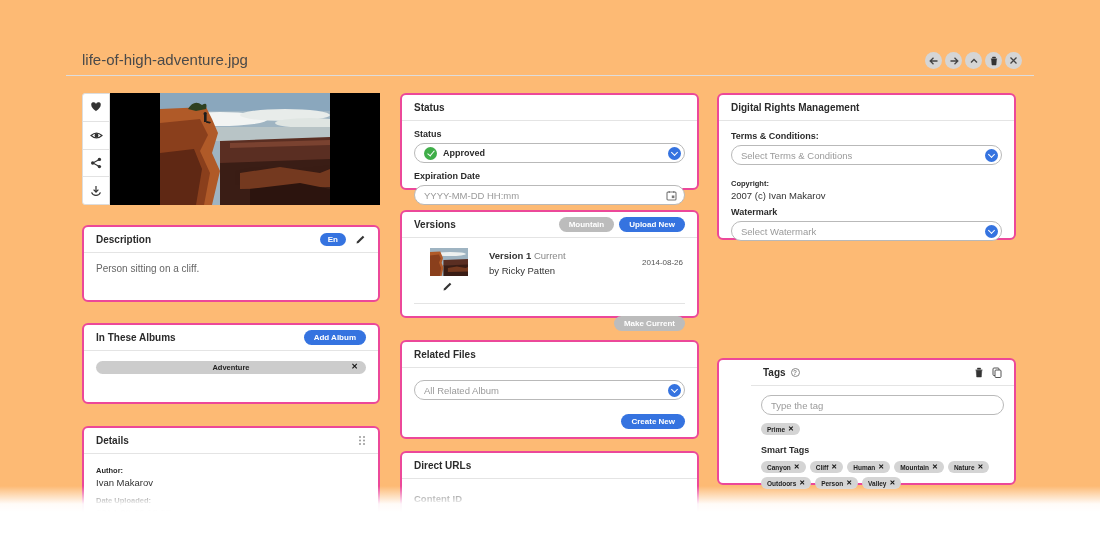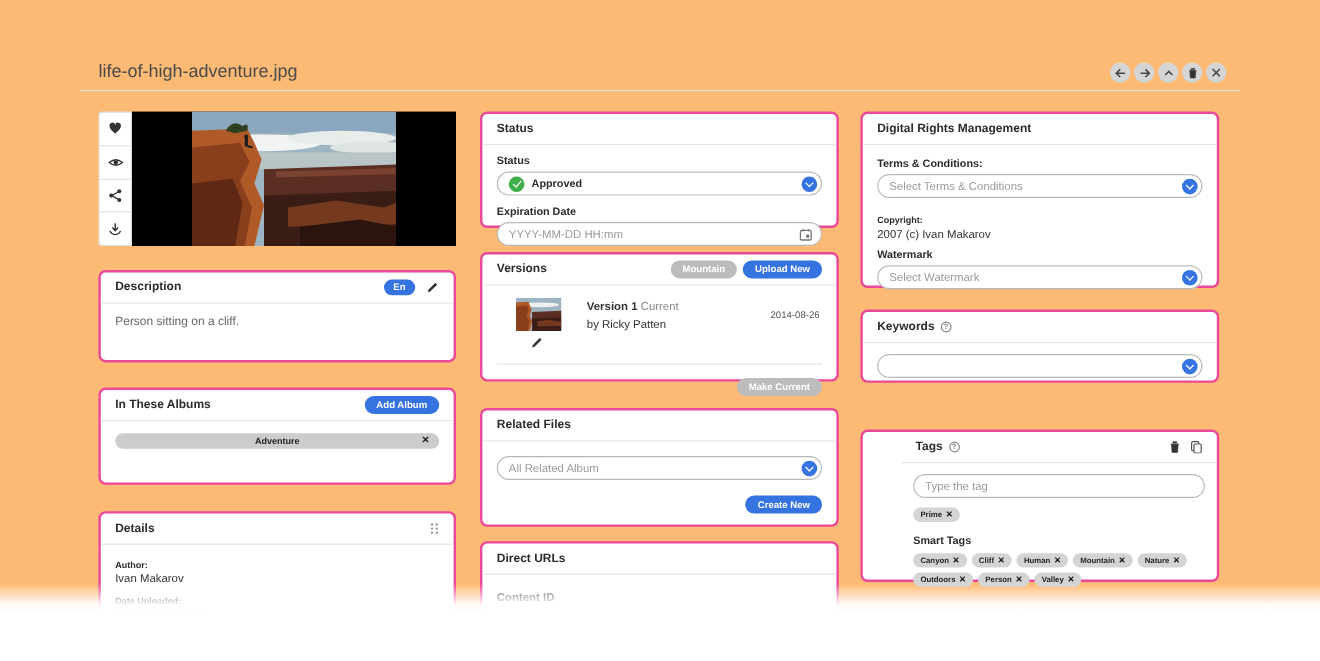--- a/index.html
+++ b/index.html
@@ -324,34 +324,20 @@
       <div class="flab">Watermark</div>
       <div class="sel">
         <span class="ptxt">Select Watermark</span>
         <span class="chevbtn">
             <span class="chev"></span>
           </span>
       </div>
     </div>
   </div>
 
-  <div class="panel" style="left:717px;top:258px;width:299px;height:61px;">
-    <div class="ph">
-      <span>Keywords</span>
-      <span class="helpc">?</span>
-    </div>
-    <div class="pb" style="padding-top:9px;">
-      <div class="sel">
-        <span class="ptxt"></span>
-        <span class="chevbtn">
-            <span class="chev"></span>
-          </span>
-      </div>
-    </div>
-  </div>
 
   <div class="panel" style="left:717px;top:358px;width:299px;height:127px;padding-left:32px;">
     <div class="ph">
       <span>Tags</span>
       <span class="helpc">?</span>
       <span class="sp"></span>
       <svg width="10" height="11" viewBox="0 0 10 11" style="cursor:pointer;">
           <path d="M2.2 3.2 h5.6 l-.5 6.8 h-4.6 z M3.4 2.2 h3.2 v-1.1 h-3.2 z M1.3 3 h7.4" fill="#333" stroke="#333" stroke-width=".5"></path>
         </svg>
       <svg width="10" height="11" viewBox="0 0 10 11" style="cursor:pointer;margin-left:3px;">

